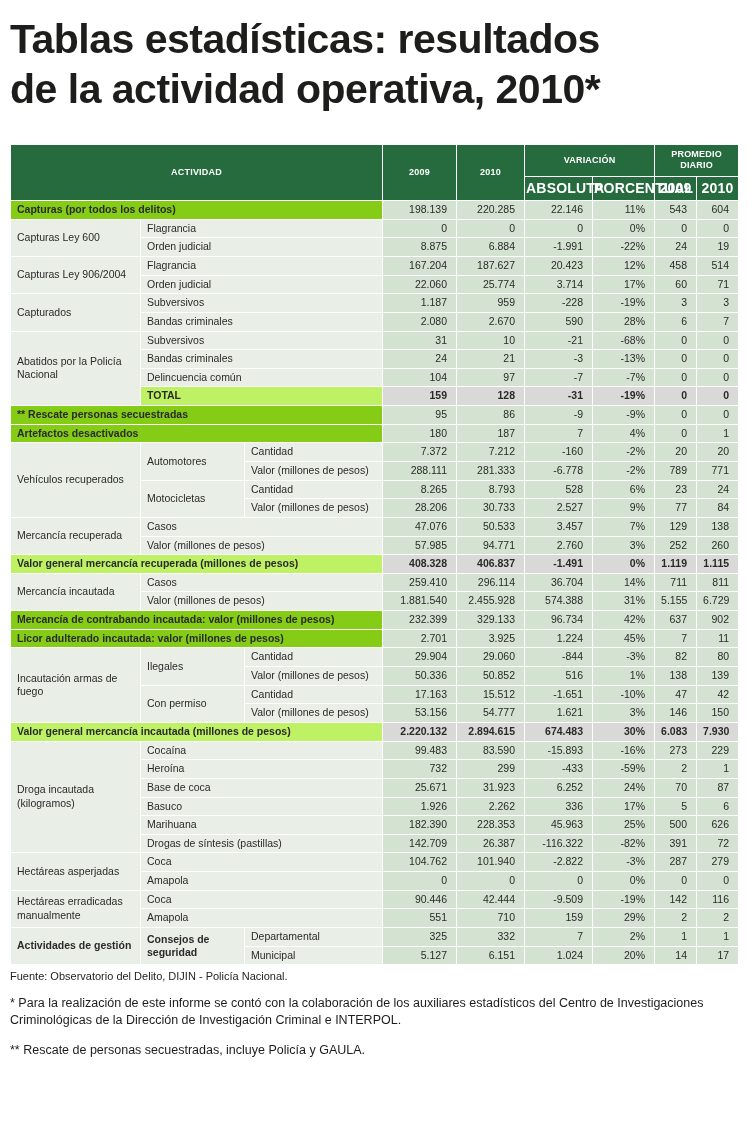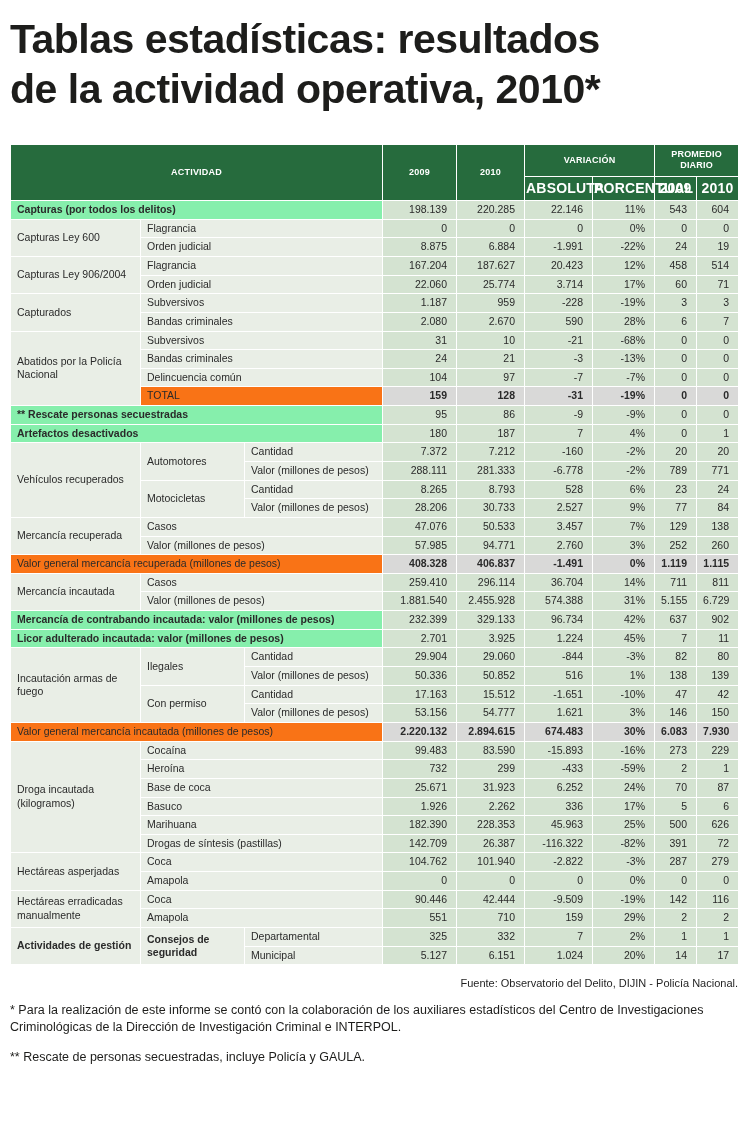--- a/index.html
+++ b/index.html
@@ -3,21 +3,21 @@
 <meta charset="utf-8">
 <style>
   * { box-sizing: border-box; }
   html, body { margin: 0; padding: 0; }
   body {
     width: 748px;
     background: #ffffff;
     font-family: "Liberation Sans", sans-serif;
     color: #222;
   }
-  .page { padding: 6px 10px 18px 10px; }
+  .page { padding: 6px 19px 18px 10px; }
 
   .title {
     font-size: 41px;
     font-weight: 600;
     color: #1d1d1b;
     line-height: 1.22;
     letter-spacing: -0.5px;
     margin: 8px 0 30px 0;
   }
 
@@ -54,42 +54,42 @@
     line-height: 1.3;
     padding: 2px 6px;
     color: #2a2a2a;
   }
   td.g1, td.g2, td.g3 {
     background: #e9eee6;
     text-align: left;
     vertical-align: middle;
   }
   td.cat {
-    background: #86efac;
+    background: #84cc16;
     font-weight: 700;
     text-align: left;
     vertical-align: middle;
   }
   td.num {
     background: #d4e3d1;
     text-align: right;
     padding-right: 9px;
     white-space: nowrap;
   }
   td.b { font-weight: 700; }
   td.total, td.catg {
-    background: #f97316;
-    font-weight: 400;
+    background: #bef264;
+    font-weight: 700;
   }
   tr.gray td.num {
     background: #d9d9d8;
     font-weight: 700;
   }
 
-  .fuente { font-size: 11px; margin-top: 12px; color: #1f1f1f; text-align: right; }
+  .fuente { font-size: 11px; margin-top: 5px; color: #1f1f1f; }
   .note  { font-size: 12.5px; margin-top: 13px; color: #1d1d1b; line-height: 1.35; width: 728px; }
 </style>
 </head>
 <body>
 
 <div class="page">
 
   <h1 class="title">
     <span>Tablas estadísticas: resultados</span><br>
     <span>de la actividad operativa, 2010*</span>

